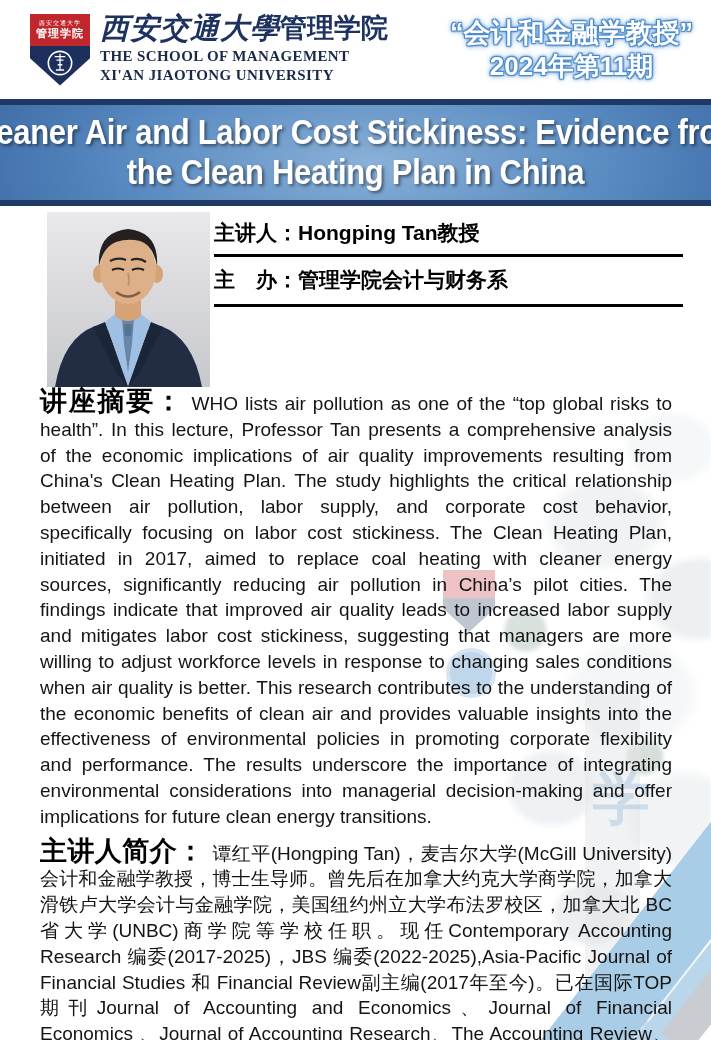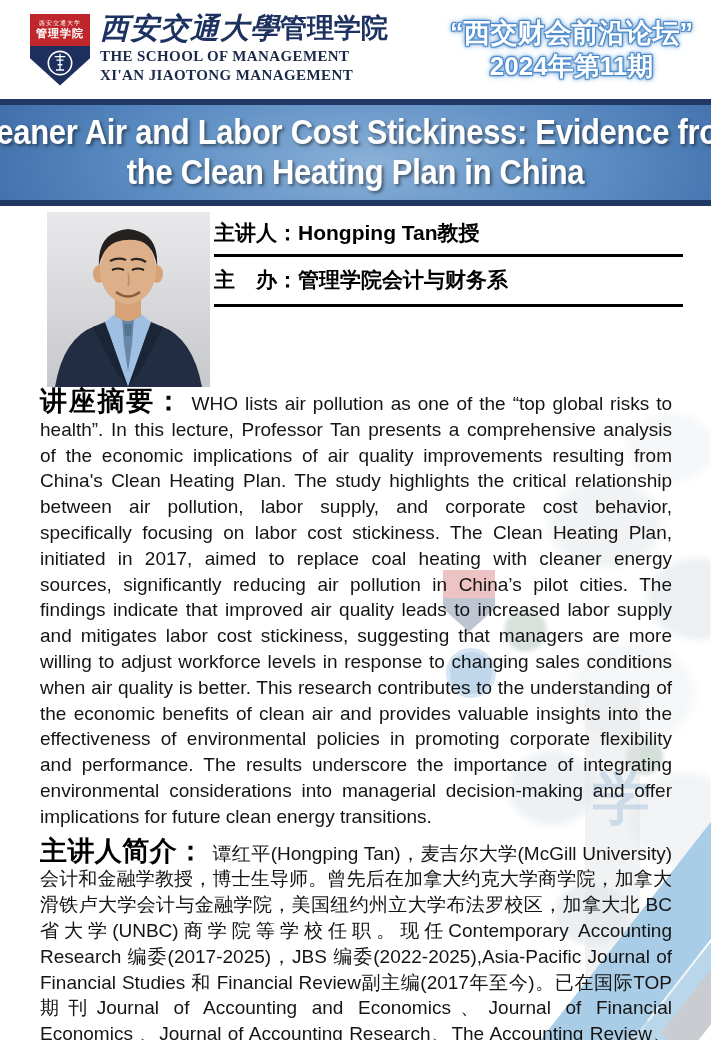--- a/index.html
+++ b/index.html
@@ -127,26 +127,26 @@
           </svg>
         </div>
       </div>
       <div class="brand">
         <div class="brand-cn">
           <span class="brand-callig">西安交通大學</span>
           <span class="brand-school">管理学院</span>
         </div>
         <div class="brand-en">
           <div>THE SCHOOL OF MANAGEMENT</div>
-          <div>XI'AN JIAOTONG MANAGEMENT</div>
+          <div>XI'AN JIAOTONG UNIVERSITY</div>
         </div>
       </div>
     </div>
     <div class="forum">
-      <div class="forum-name">“西交财会前沿论坛”</div>
+      <div class="forum-name">“会计和金融学教授”</div>
       <div class="forum-issue">2024年第11期</div>
     </div>
   </div>
 
   <div class="banner">
     <div class="banner-title">Cleaner Air and Labor Cost Stickiness: Evidence from</div>
     <div class="banner-title">the Clean Heating Plan in China</div>
   </div>
 
   <div class="speaker">

